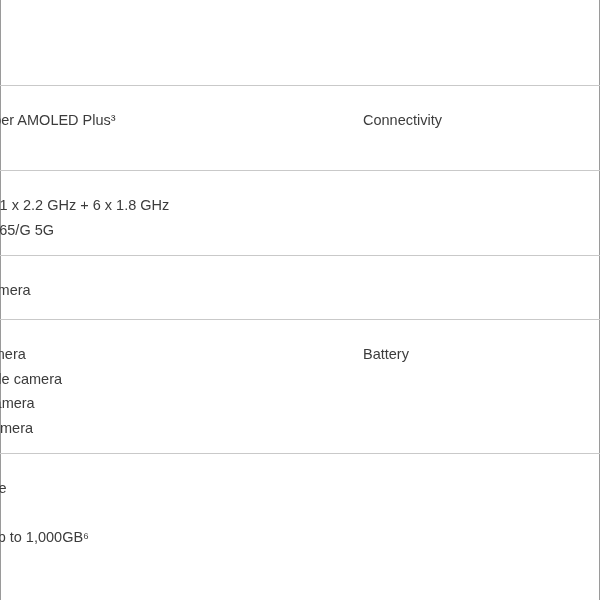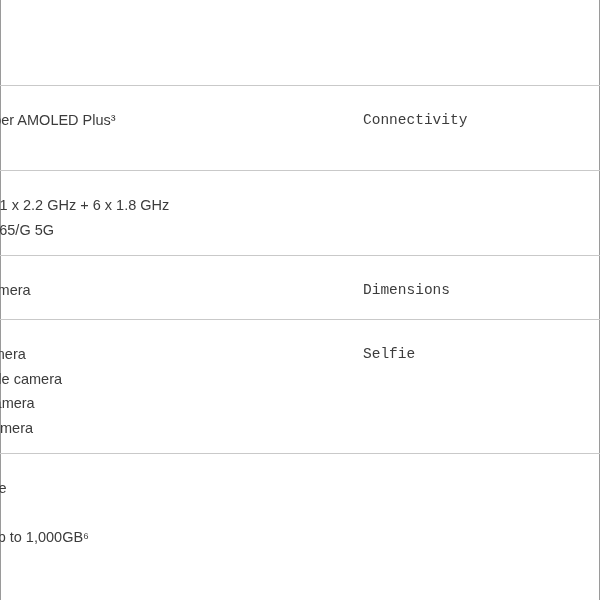--- a/index.html
+++ b/index.html
@@ -68,21 +68,20 @@
   
   .cell-left {
     width: 390px;
     margin-left: -58px;
     padding-left: 0;
   }
 
   .cell-right {
     width: 210px;
     padding-left: 31px;
-    font-family: Liberation Mono, monospace;
   }
 </style>
 </head>
 <body>
 
 <div class="spec-sheet">
 
   <div class="frame-line-left"></div>
   <div class="frame-line-right"></div>
 
@@ -99,29 +98,28 @@
       <div class="cell cell-right">Connectivity</div>
     </div>
 
     <div class="row" style="height:85px;">
       <div class="cell cell-left">4 GHz + 1 x 2.2 GHz + 6 x 1.8 GHz
 dragon 765/G 5G</div>
     </div>
 
     <div class="row" style="height:64px;">
       <div class="cell cell-left">Selfie camera</div>
-      <div class="cell cell-right">Dimensions</div>
     </div>
 
     <div class="row" style="height:134px;">
       <div class="cell cell-left">main camera
 Ultra Wide camera
 Macro camera
 Depth camera</div>
-      <div class="cell cell-right">Selfie</div>
+      <div class="cell cell-right">Battery</div>
     </div>
 
     <div class="row" style="height:120px;">
       <div class="cell cell-left">B Storage
 RAM
 ndable up to 1,000GB⁶</div>
       <div class="cell cell-right"></div>
     </div>
 
   </div>

